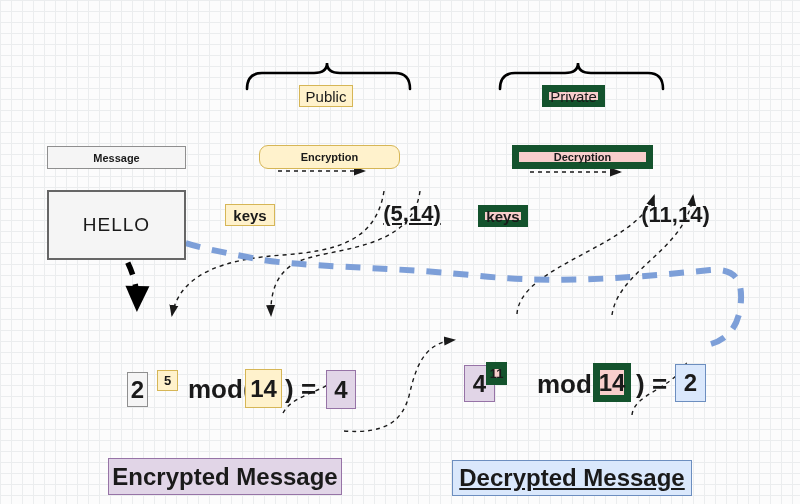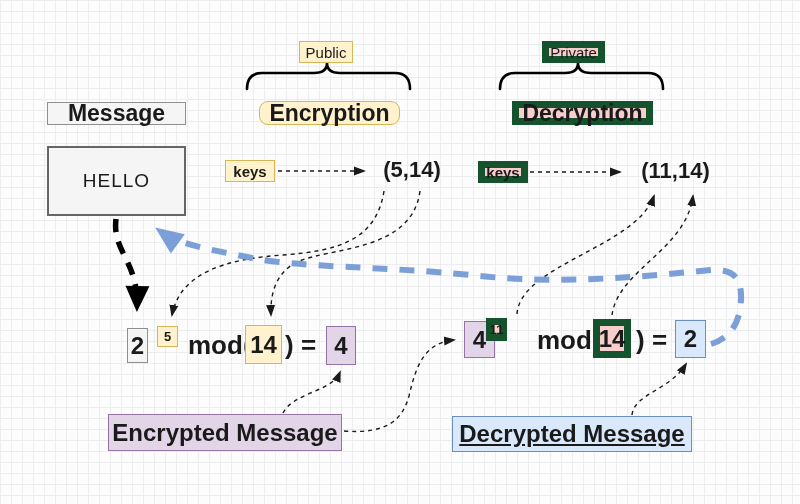--- a/index.html
+++ b/index.html
@@ -12,31 +12,31 @@
     position:absolute;inset:0;
     background-image:
       linear-gradient(#ebedee 1px, transparent 1px),
       linear-gradient(90deg, #ebedee 1px, transparent 1px);
     background-size:11px 11px;
   }
   svg.wires{position:absolute;left:0;top:0;z-index:2;}
   .node{
     position:absolute;z-index:3;box-sizing:border-box;
     display:flex;align-items:center;justify-content:center;
-    color:#1a1a1a;white-space:nowrap;
+    color:#1a1a1a;white-space:nowrap;margin-top:44px;
   }
   .bold{font-weight:bold;}
   .yellow{background:#FFF2CC;border:1px solid #D6B656;}
   .red{background:#F8CECC;border:7px solid #14532d;}
   .purple{background:#E1D5E7;border:1px solid #9673A6;}
   .blue{background:#DAE8FC;border:1px solid #6C8EBF;}
   .gray{background:#F5F5F5;border:1px solid #8f8f8f;}
   .plain{background:transparent;border:none;}
   .t15{font-size:15px;}
-  .t17{font-size:23px;}
+  .t17{font-size:11px;}
   .t19{font-size:19px;text-align:right;}
   .t22{font-size:22px;}
   .t24{font-size:24px;}
   .t26{font-size:26px;}
   .t13{font-size:13px;}
 </style>
 </head>
 <body>
 
 <div class="grid"></div>
@@ -79,21 +79,21 @@
 <div class="node yellow t15" style="left:299px;top:41px;width:54px;height:22px;">Public</div>
 
 <div class="node red t15" style="left:542px;top:41px;width:63px;height:22px;">Private</div>
 
 <div class="node yellow bold t17" style="left:259px;top:101px;width:141px;height:24px;border-radius:9px;">Encryption</div>
 
 <div class="node red bold t17" style="left:512px;top:101px;width:141px;height:24px;">Decryption</div>
 
 <div class="node yellow bold t15" style="left:225px;top:160px;width:50px;height:22px;">keys</div>
 
-<div class="node plain bold t22" style="left:372px;top:156px;width:80px;height:28px;">(5,14)</div>
+<div class="node plain bold t22" style="left:372px;top:156px;width:80px;height:28px;text-decoration:underline;">(5,14)</div>
 
 <div class="node red bold t15" style="left:478px;top:161px;width:50px;height:22px;">keys</div>
 
 <div class="node plain bold t22" style="left:628px;top:157px;width:95px;height:28px;">(11,14)</div>
 
 <div class="node gray bold t24" style="left:127px;top:328px;width:21px;height:35px;">2</div>
 <div class="node yellow bold t13" style="left:157px;top:326px;width:21px;height:21px;">5</div>
 <div class="node plain bold t26" style="left:188px;top:329px;height:32px;">mod(</div>
 <div class="node yellow bold t24" style="left:245px;top:325px;width:37px;height:39px;">14</div>
 <div class="node plain bold t26" style="left:285px;top:329px;height:32px;">) =</div>

